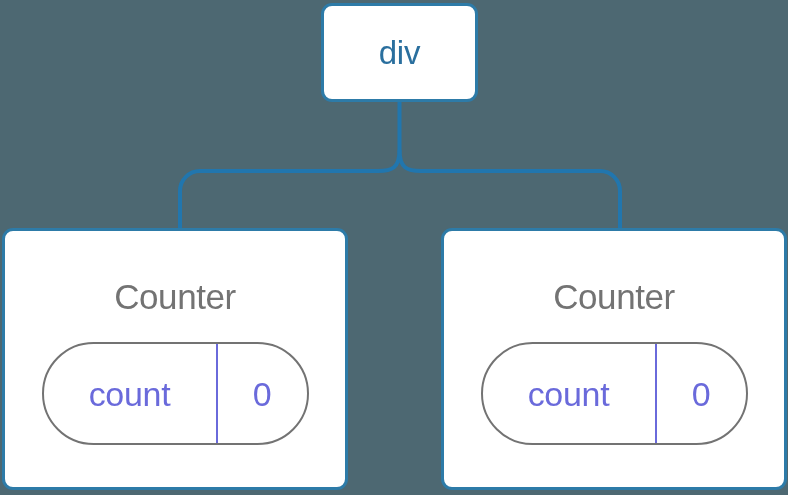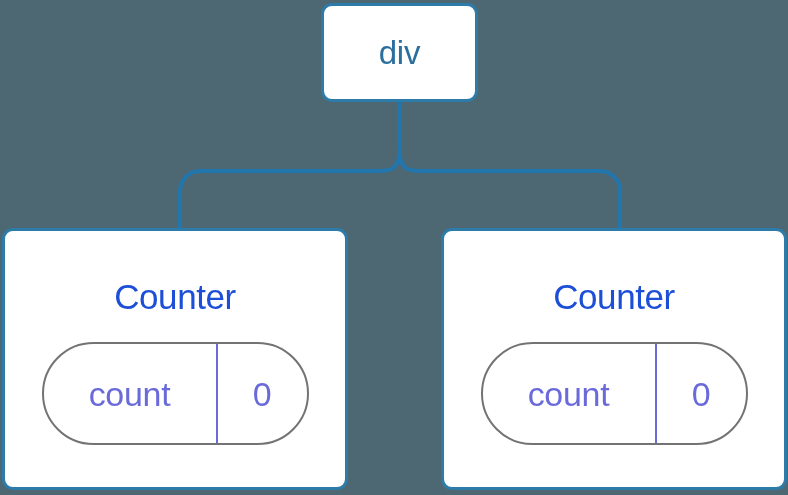--- a/index.html
+++ b/index.html
@@ -59,21 +59,21 @@
     width: 346px;
     height: 262px;
     padding-top: 48px;
   }
   .node-child-left  { left: 2px; }
   .node-child-right { left: 441px; }
 
   .node-child .node-title {
     font-size: 35px;
     line-height: 1;
-    color: #1d4ed8;
+    color: #737373;
     letter-spacing: -0.4px;
   }
 
   
   .pill {
     margin-top: 28px;
     height: 103px;
     width: 267px;
     border: 2px solid #737373;
     border-radius: 52px;

